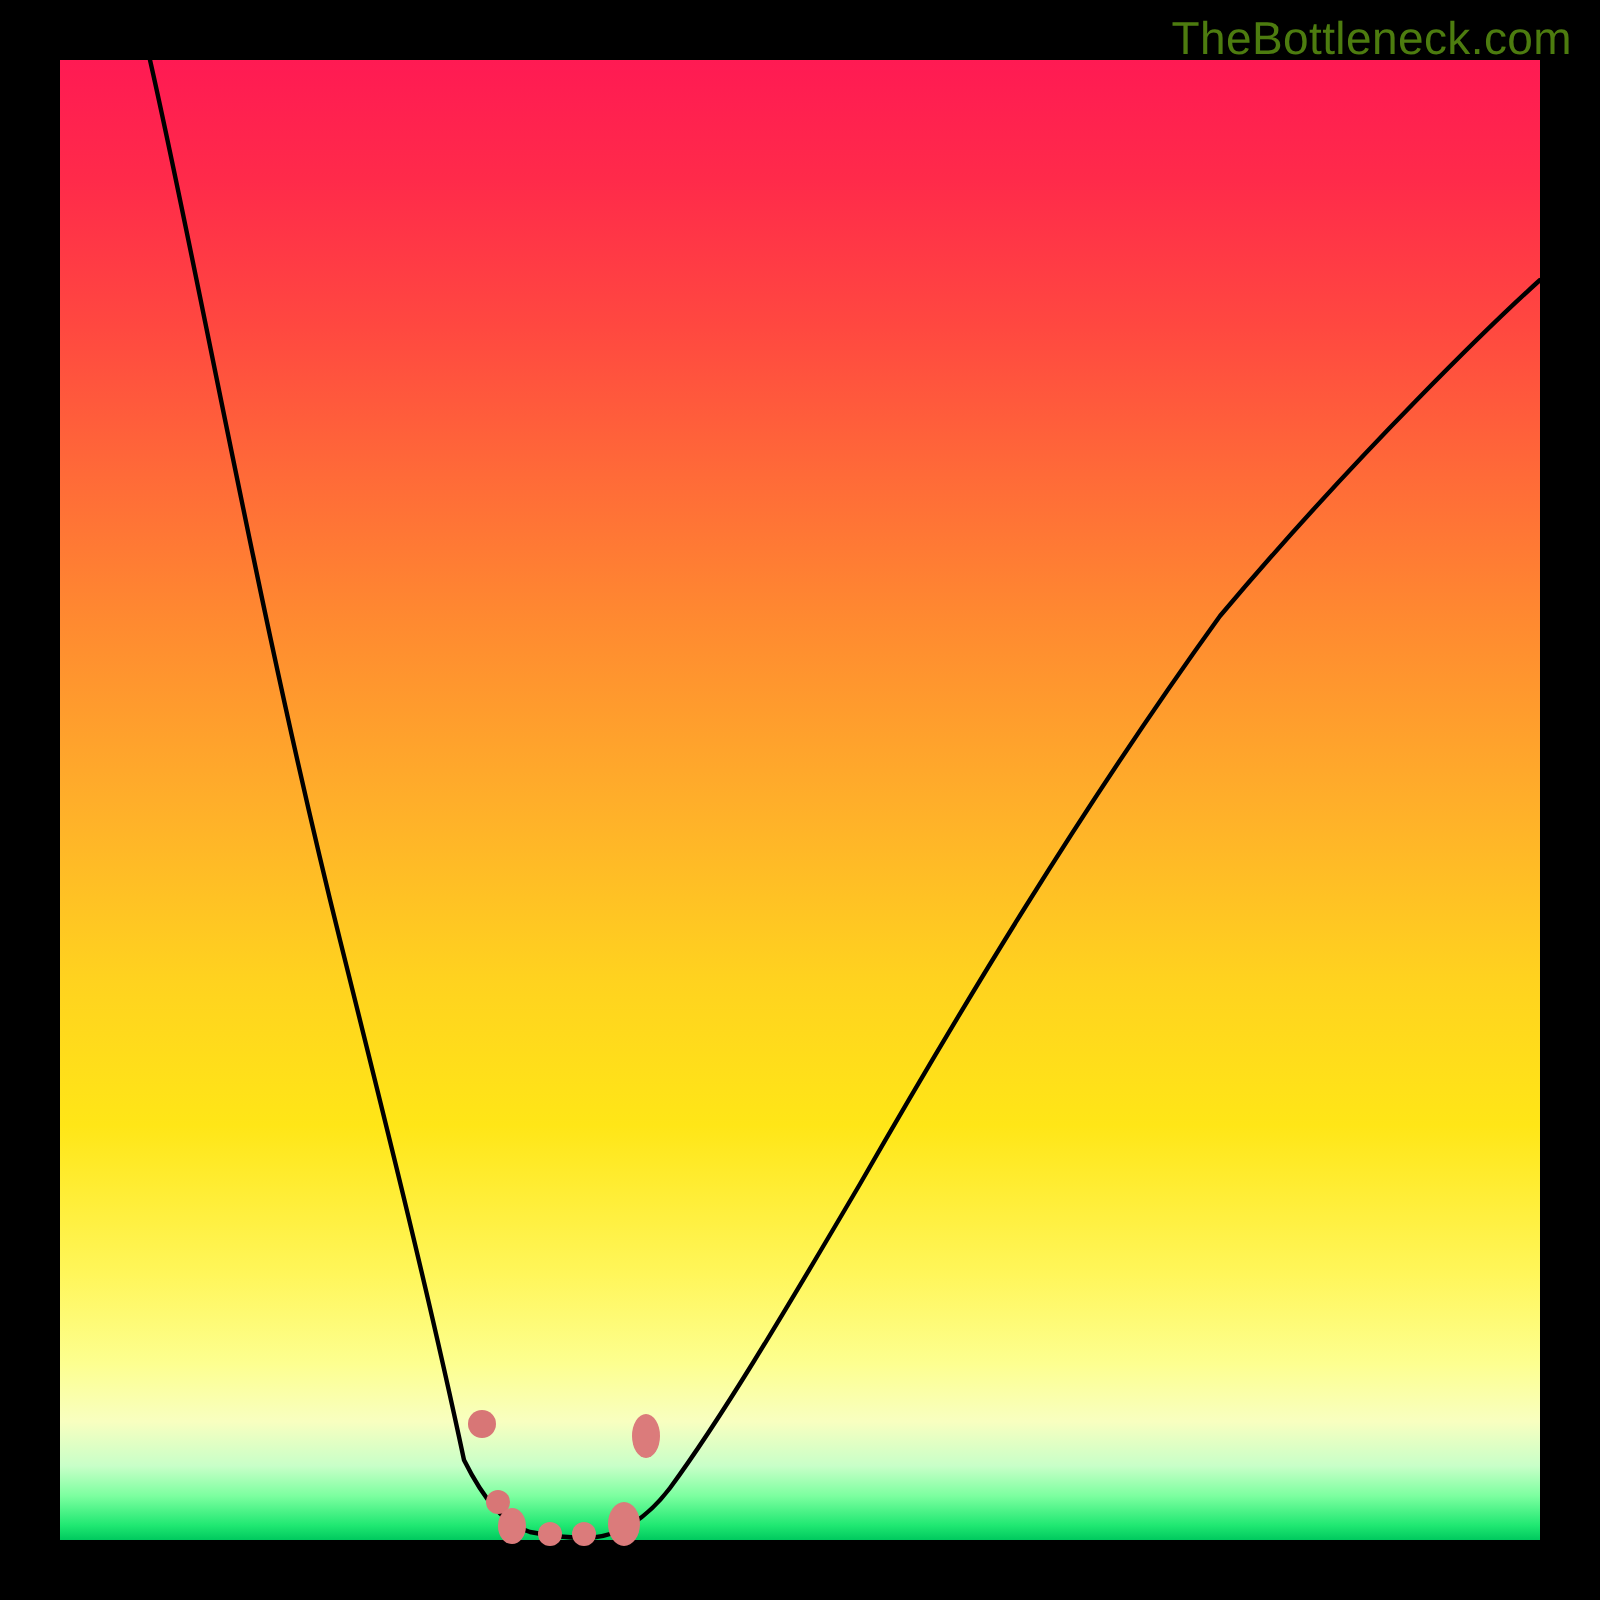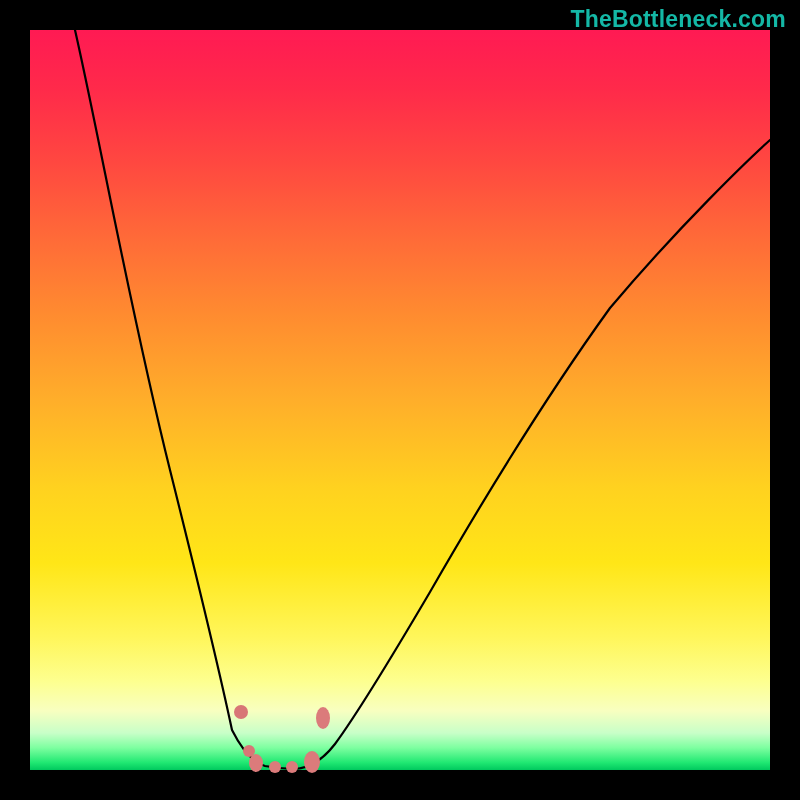--- a/index.html
+++ b/index.html
@@ -40,23 +40,23 @@
       #c8ffc8 95%,
       #7dffa0 97%,
       #20e872 99%,
       #00c95e 100%
     );
   }
   .watermark {
     position: absolute;
     top: 6px;
     right: 14px;
-    color: #14b8a6;
+    color: #4d7c0f;
     font-size: 23px;
-    font-weight: 700;
+    font-weight: 400;
     letter-spacing: 0.2px;
     user-select: none;
   }
   svg.curves {
     position: absolute;
     left: 0;
     top: 0;
     width: 740px;
     height: 740px;
     overflow: visible;

